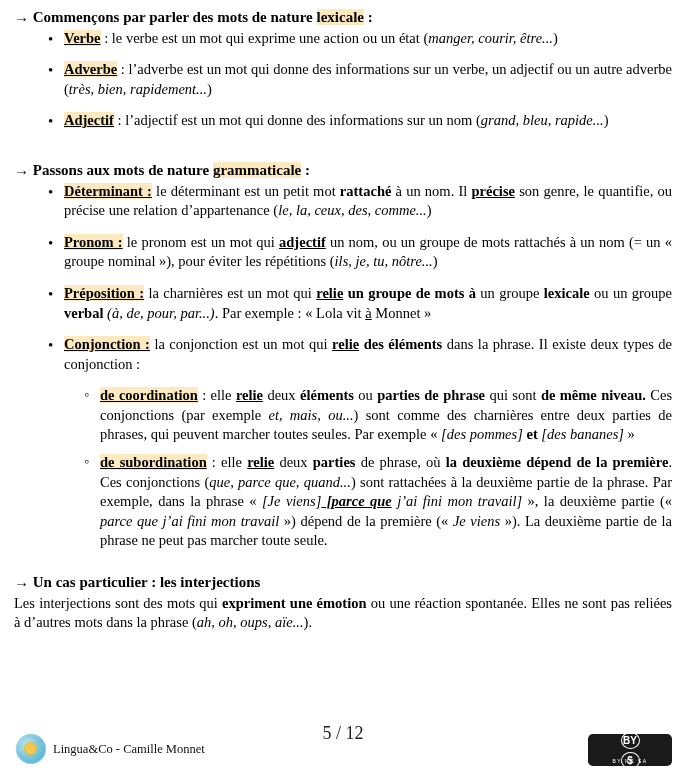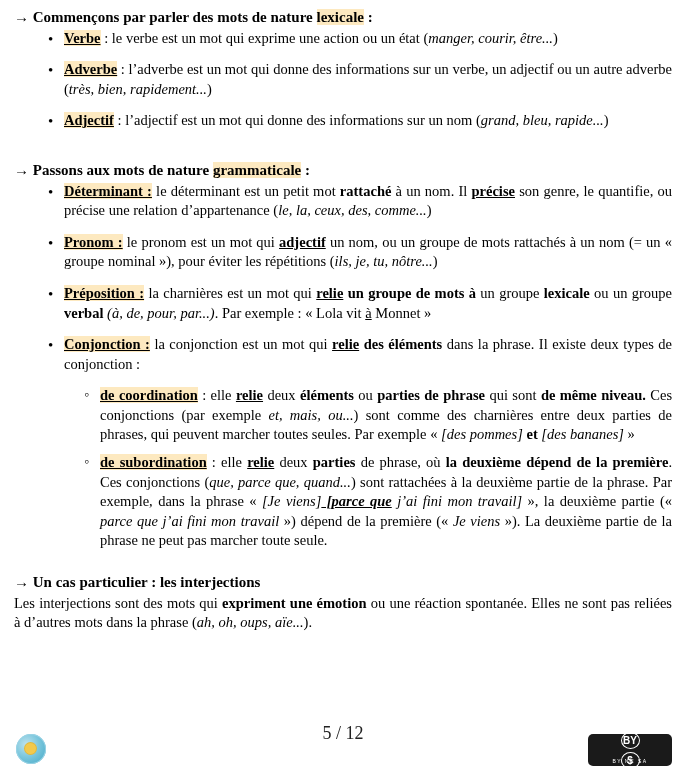--- a/index.html
+++ b/index.html
@@ -246,20 +246,21 @@
     <span class="arrow">→</span>
     <span>Un cas particulier : les interjections</span>
   </div>
   <div class="block-para">
     <span>Les interjections sont des mots qui </span><b>expriment une émotion</b><span> ou une réaction spontanée. Elles ne sont pas reliées à d’autres mots dans la phrase (</span><i>ah, oh, oups, aïe...</i><span>).</span>
   </div>
 
   <div class="footer">
     <div class="footer-left">
       <div class="logo"></div>
+      <div class="footer-credit">Lingua&amp;Co - Camille Monnet</div>
     </div>
     <div class="page-num">5 / 12</div>
     <div class="cc-box">
       <div class="cc-badge">CC</div>
       <div class="cc-badge">BY</div>
       <div class="cc-badge">$</div>
       <div class="cc-badge">=</div>
       <div class="cc-labels">BY    NC    SA</div>
     </div>
   </div>

